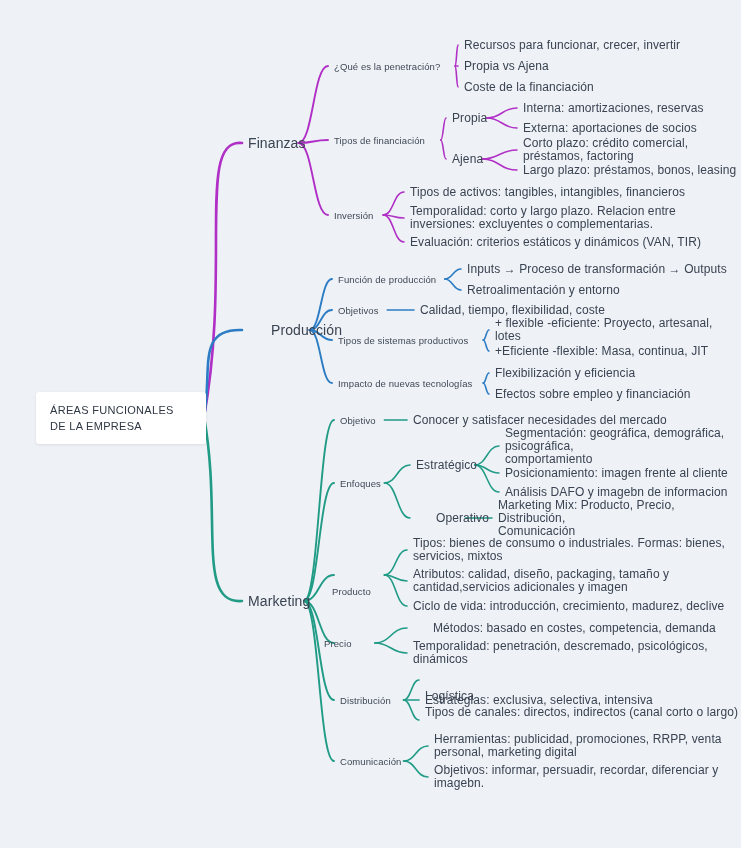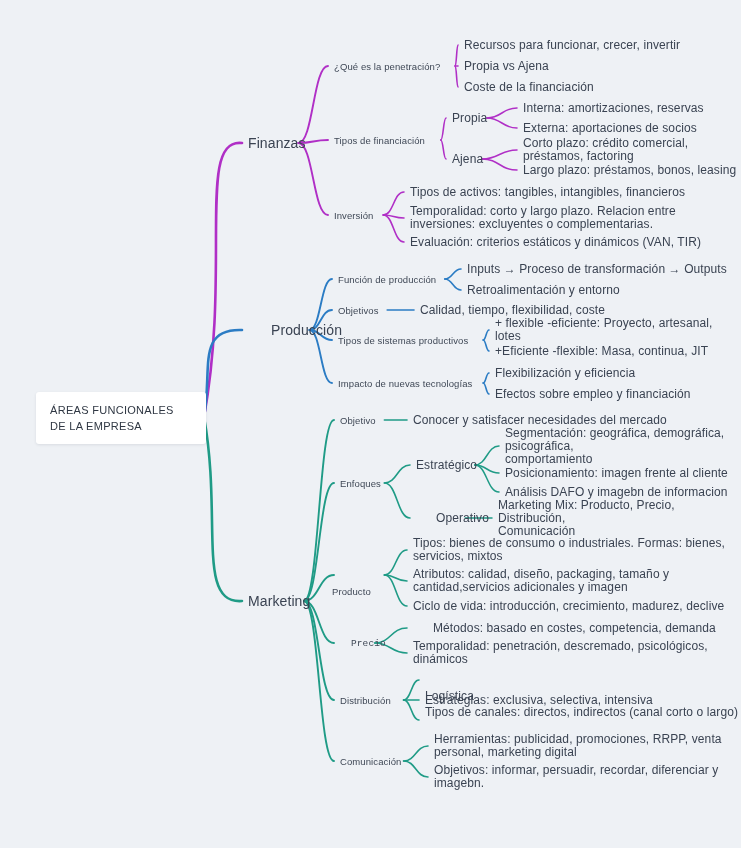--- a/index.html
+++ b/index.html
@@ -154,21 +154,21 @@
       <div class="node-label " style="left: 505px; top: 492px;">Análisis DAFO y imagebn de informacion</div>
       <div class="node-label " style="left: 396px; top: 518px; margin-left: 40px;">Operativo</div>
       <div class="node-label " style="left: 498px; top: 518px;">Marketing Mix: Producto, Precio, Distribución,
 Comunicación</div>
       <div class="node-label mid" style="left: 332px; top: 575px; margin-top: 16px;">Producto</div>
       <div class="node-label " style="left: 413px; top: 550px;">Tipos: bienes de consumo o industriales. Formas: bienes,
 servicios, mixtos</div>
       <div class="node-label " style="left: 413px; top: 581px;">Atributos: calidad, diseño, packaging, tamaño y
 cantidad,servicios adicionales y  imagen</div>
       <div class="node-label " style="left: 413px; top: 606px;">Ciclo de vida: introducción, crecimiento, madurez, declive</div>
-      <div class="node-label mid" style="left: 351px; top: 643px; font-family: Liberation Mono, monospace;">Precio</div>
+      <div class="node-label mid" style="left: 324px; top: 643px;">Precio</div>
       <div class="node-label " style="left: 413px; top: 628px; padding-left: 20px;">Métodos: basado en costes, competencia, demanda</div>
       <div class="node-label " style="left: 413px; top: 653px;">Temporalidad: penetración, descremado, psicológicos,
 dinámicos</div>
       <div class="node-label mid" style="left: 340px; top: 700px;">Distribución</div>
       <div class="node-label " style="left: 425px; top: 712px;">Tipos de canales: directos, indirectos (canal corto o largo)</div>
       <div class="node-label " style="left: 425px; top: 700px;">Estrategias: exclusiva, selectiva, intensiva</div>
       <div class="node-label " style="left: 425px; top: 696px;">Logística</div>
       <div class="node-label mid" style="left: 340px; top: 761px;">Comunicación</div>
       <div class="node-label " style="left: 434px; top: 746px;">Herramientas: publicidad, promociones, RRPP, venta
 personal, marketing digital</div>

